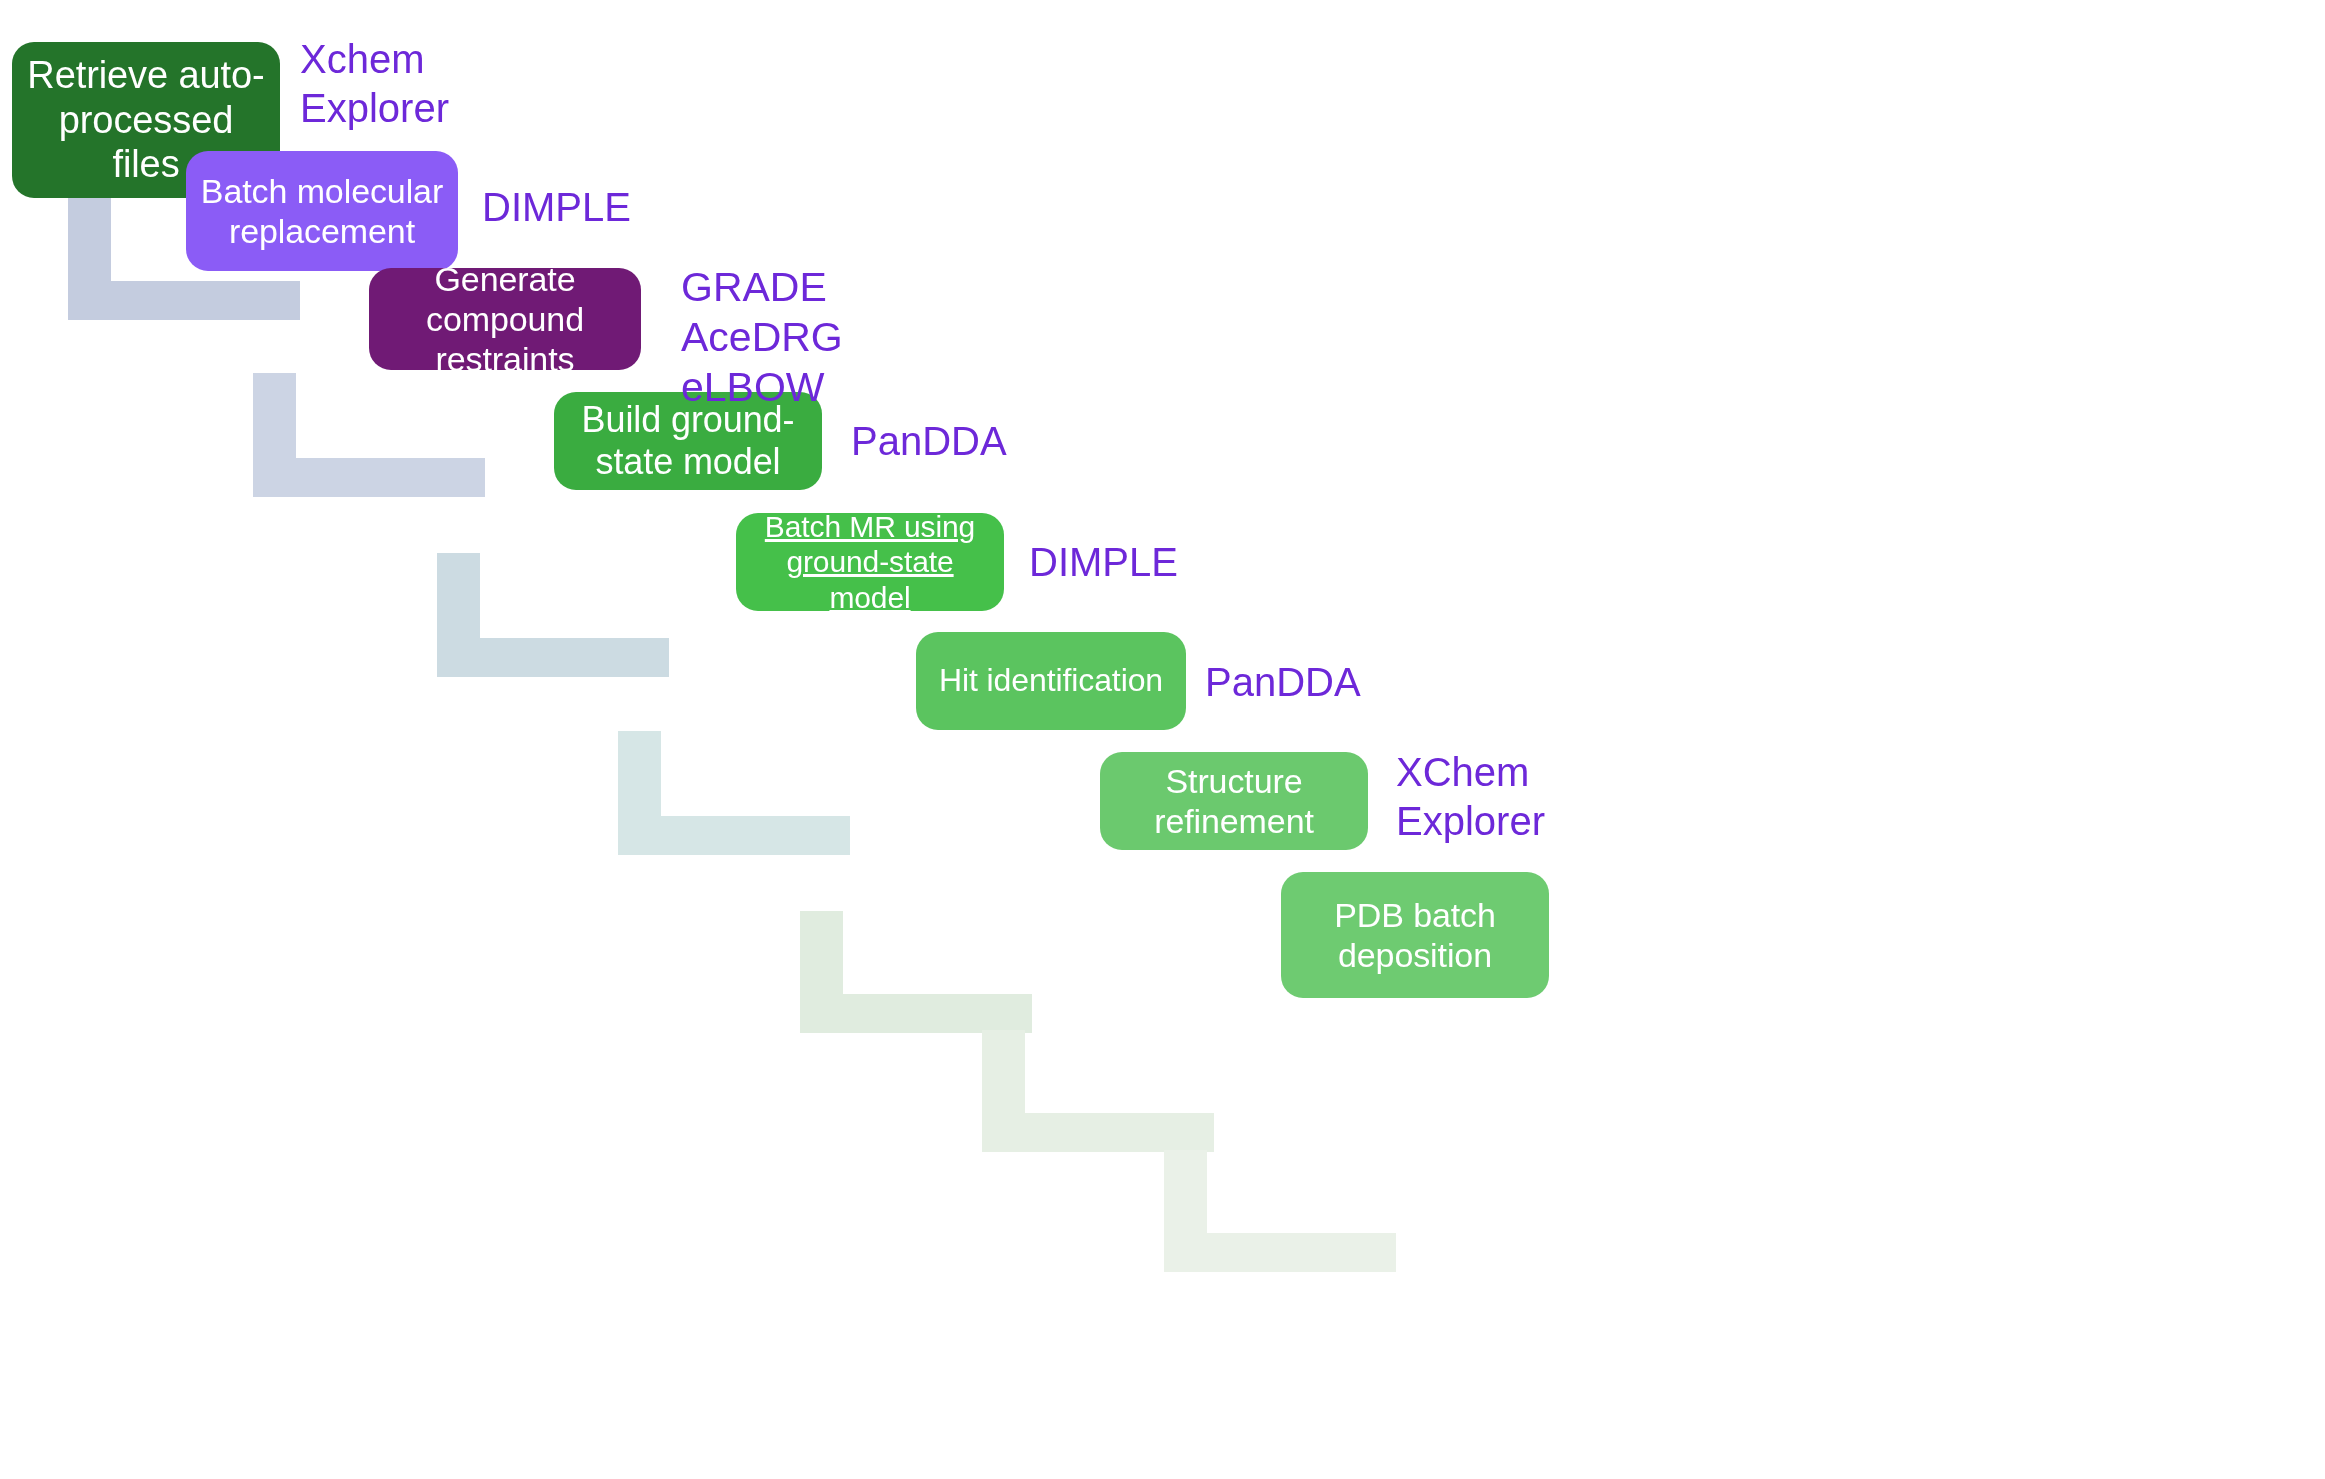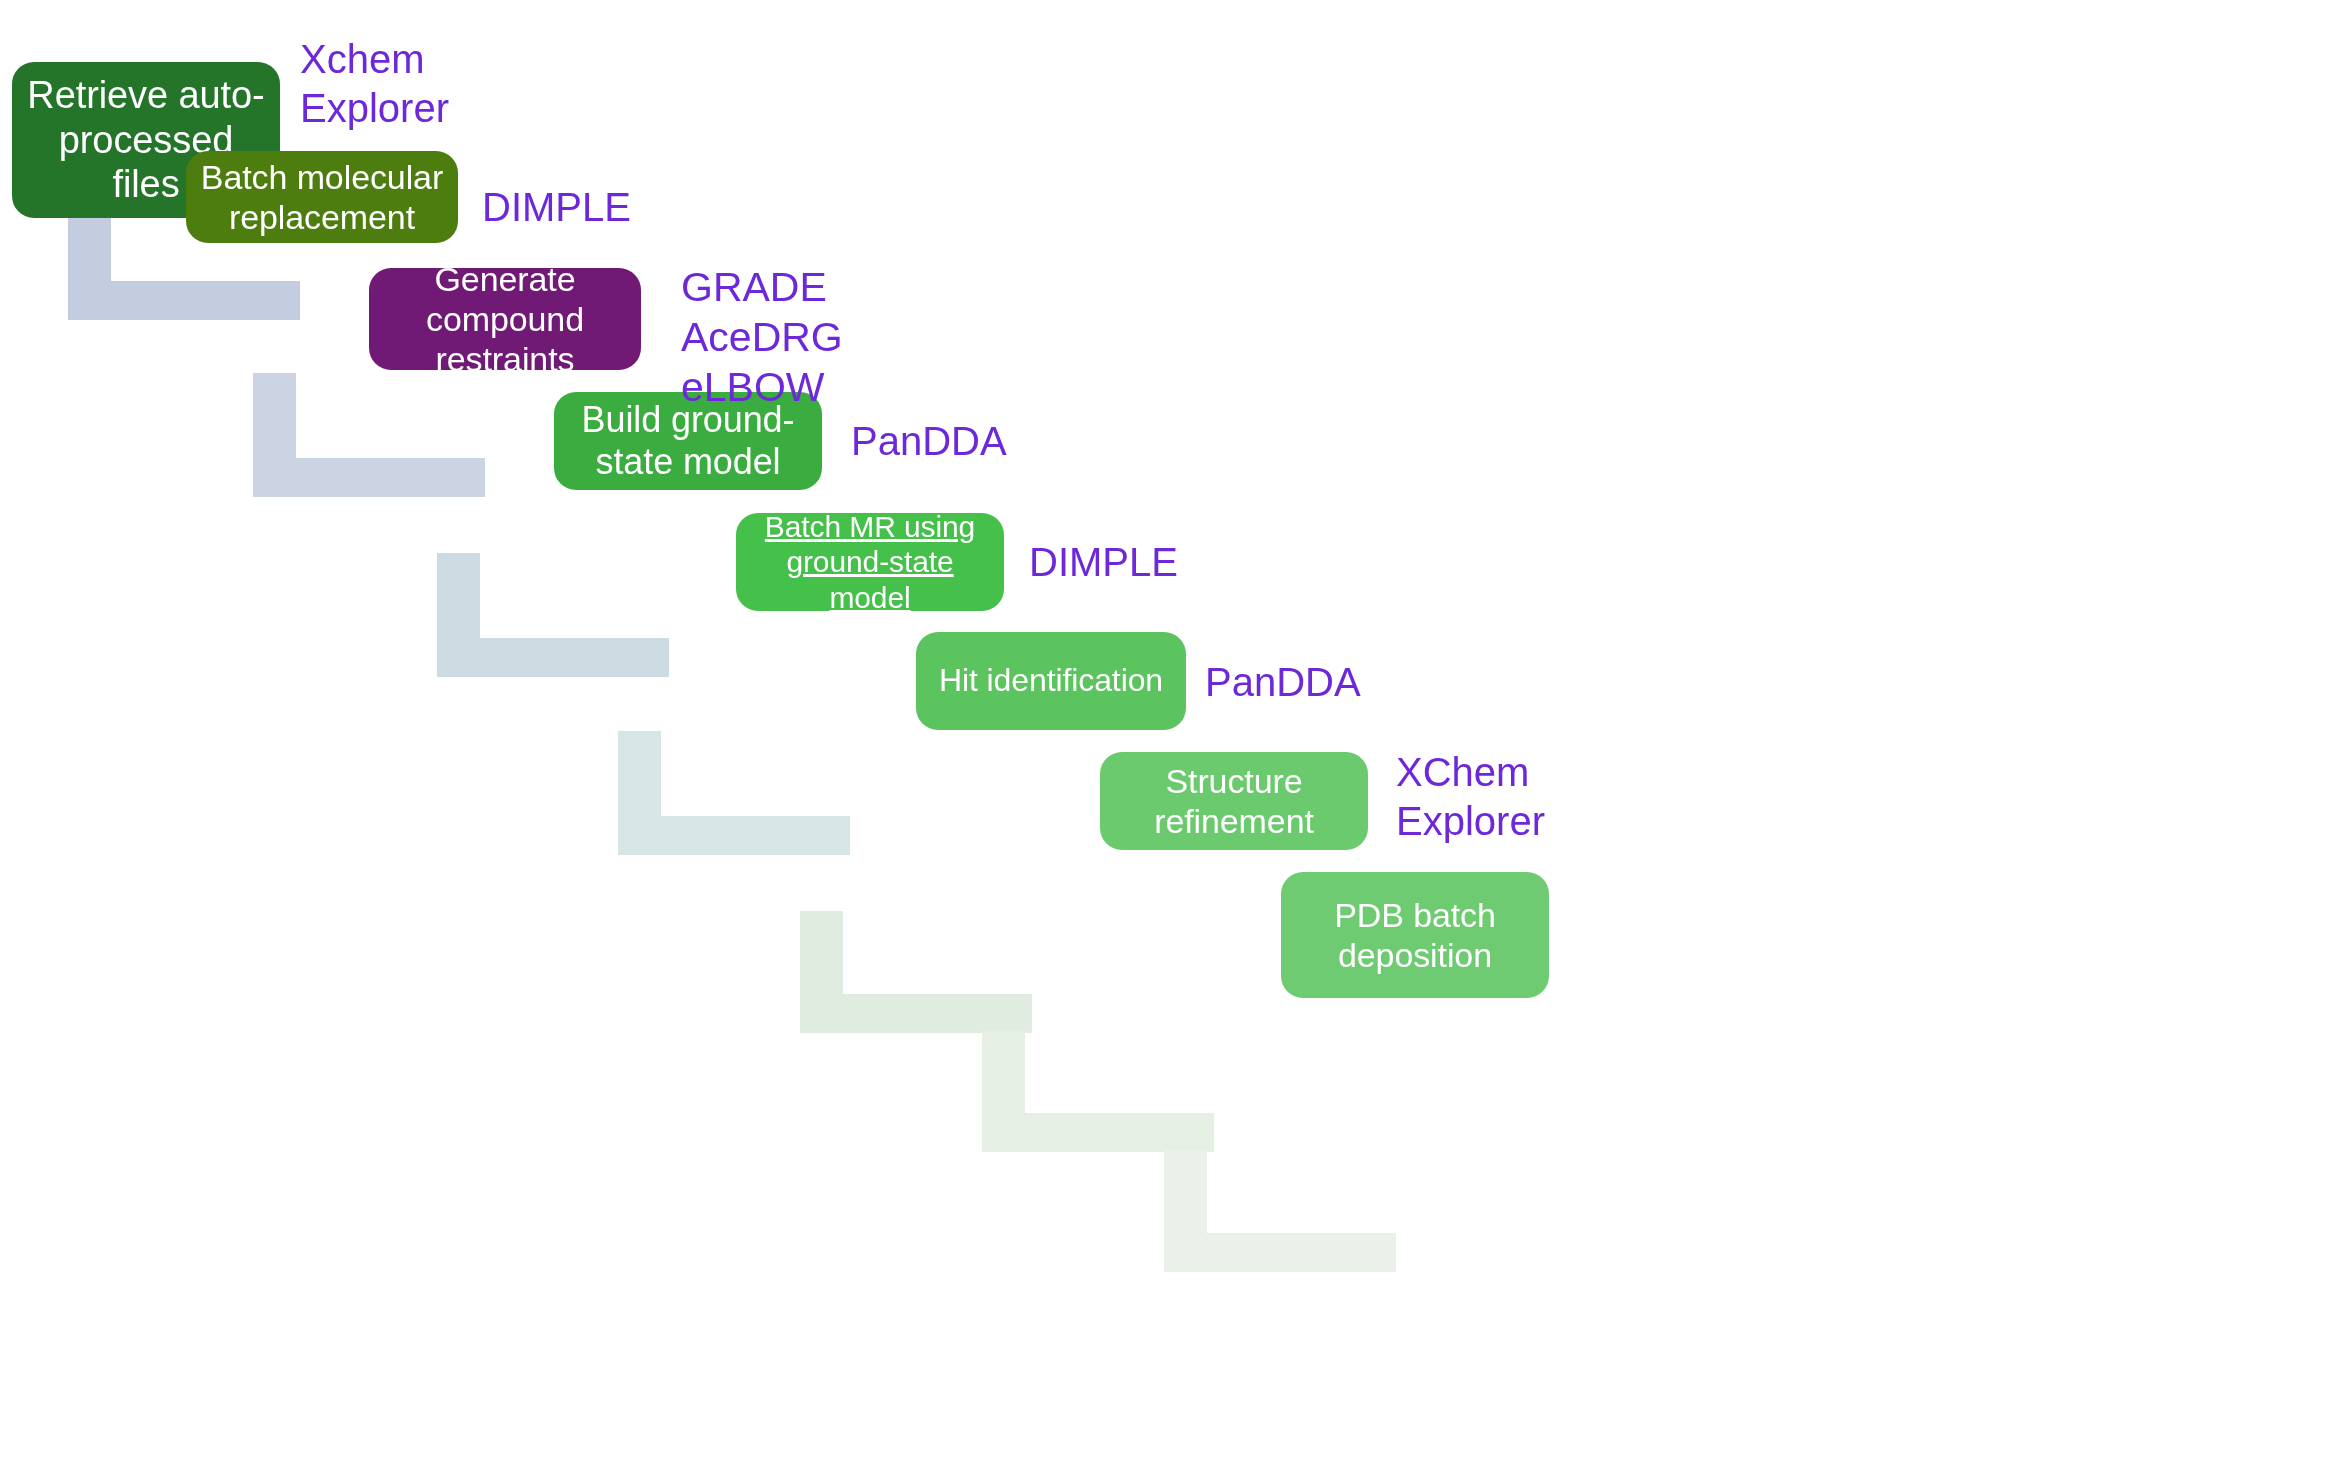--- a/index.html
+++ b/index.html
@@ -89,26 +89,26 @@
   <div class="conn">
     <div class="v" style="left:982px; top:1030px; width:43px;  height:120px; background:#e6efe4;"></div>
     <div class="h" style="left:982px; top:1113px; width:232px; height:39px;  background:#e6efe4;"></div>
   </div>
 
   <div class="conn">
     <div class="v" style="left:1164px; top:1150px; width:43px; height:120px; background:#eaf1e8;"></div>
     <div class="h" style="left:1164px; top:1233px; width:232px; height:39px; background:#eaf1e8;"></div>
   </div>
 
-  <div class="node" style="left:12px; top:42px; width:268px; height:156px; background:#24742a; font-size:38px;margin-top:20px;">
+  <div class="node" style="left:12px; top:42px; width:268px; height:156px; background:#24742a; font-size:38px;">
     <span class="node-label">Retrieve auto-
 processed files</span>
   </div>
 
-  <div class="node" style="left:186px; top:151px; width:272px; height:92px; background:#4d7c0f; font-size:34px;">
+  <div class="node" style="left:186px; top:151px; width:272px; height:120px; background:#8b5cf6; font-size:34px;">
     <span class="node-label">Batch molecular
 replacement</span>
   </div>
 
   <div class="node" style="left:369px; top:268px; width:272px; height:102px; background:#701a75; font-size:34px;">
     <span class="node-label">Generate
 compound
 restraints</span>
   </div>
 

